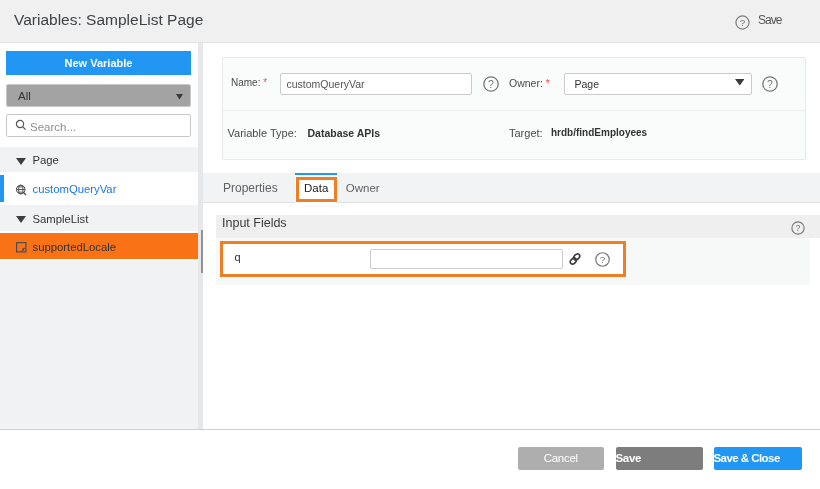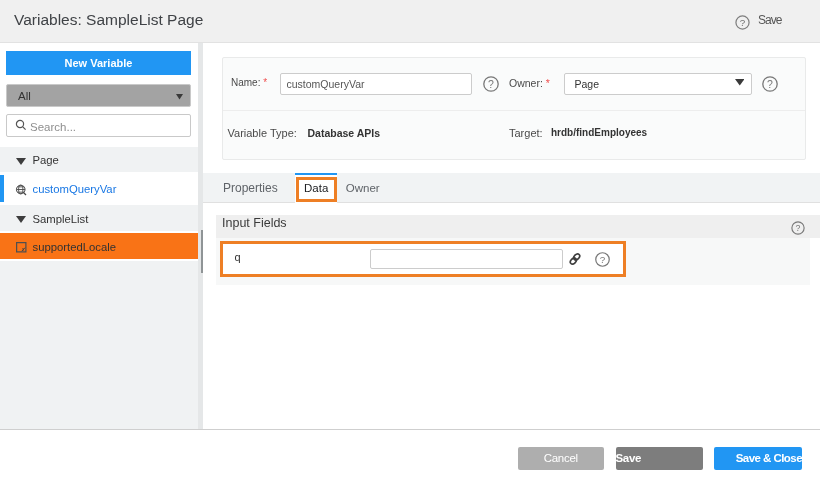--- a/index.html
+++ b/index.html
@@ -120,13 +120,13 @@
     </svg>
   <svg class="abs qicon" style="left:372.5px;top:8px" width="15" height="15" viewBox="0 0 16 16">
       <circle cx="8" cy="8" r="7.2" fill="none" stroke="#787878" stroke-width="1.3"></circle>
       <text x="8" y="11.8" font-size="10.5" text-anchor="middle" fill="#777" font-family="Liberation Sans">?</text>
     </svg>
 </div>
 
 <div class="abs" style="left:0;top:429px;width:820px;height:1px;background:#cfcfcf"></div>
 <div class="abs" style="left:517.5px;top:447px;width:86.5px;height:23px;background:#aeaeae;border-radius:2px;color:#fff;font-weight:normal;font-size:11.5px;text-align:center;line-height:23px;letter-spacing:-0.3px">Cancel</div>
 <div class="abs" style="left:615.5px;top:447px;width:87.5px;height:23px;background:#7d7d7d;border-radius:2px;color:#fff;font-weight:bold;font-size:11.5px;text-align:left;line-height:23px;letter-spacing:-0.3px">Save</div>
-<div class="abs" style="left:713.5px;top:447px;width:88.5px;height:23px;background:#2196f3;border-radius:2px;color:#fff;font-weight:bold;font-size:11.5px;text-align:right;line-height:23px;letter-spacing:-0.55px">Save &amp; Close</div>
+<div class="abs" style="left:713.5px;top:447px;width:88.5px;height:23px;background:#2196f3;border-radius:2px;color:#fff;font-weight:bold;font-size:11.5px;text-align:left;line-height:23px;letter-spacing:-0.55px">Save &amp; Close</div>
 
 </body></html>

